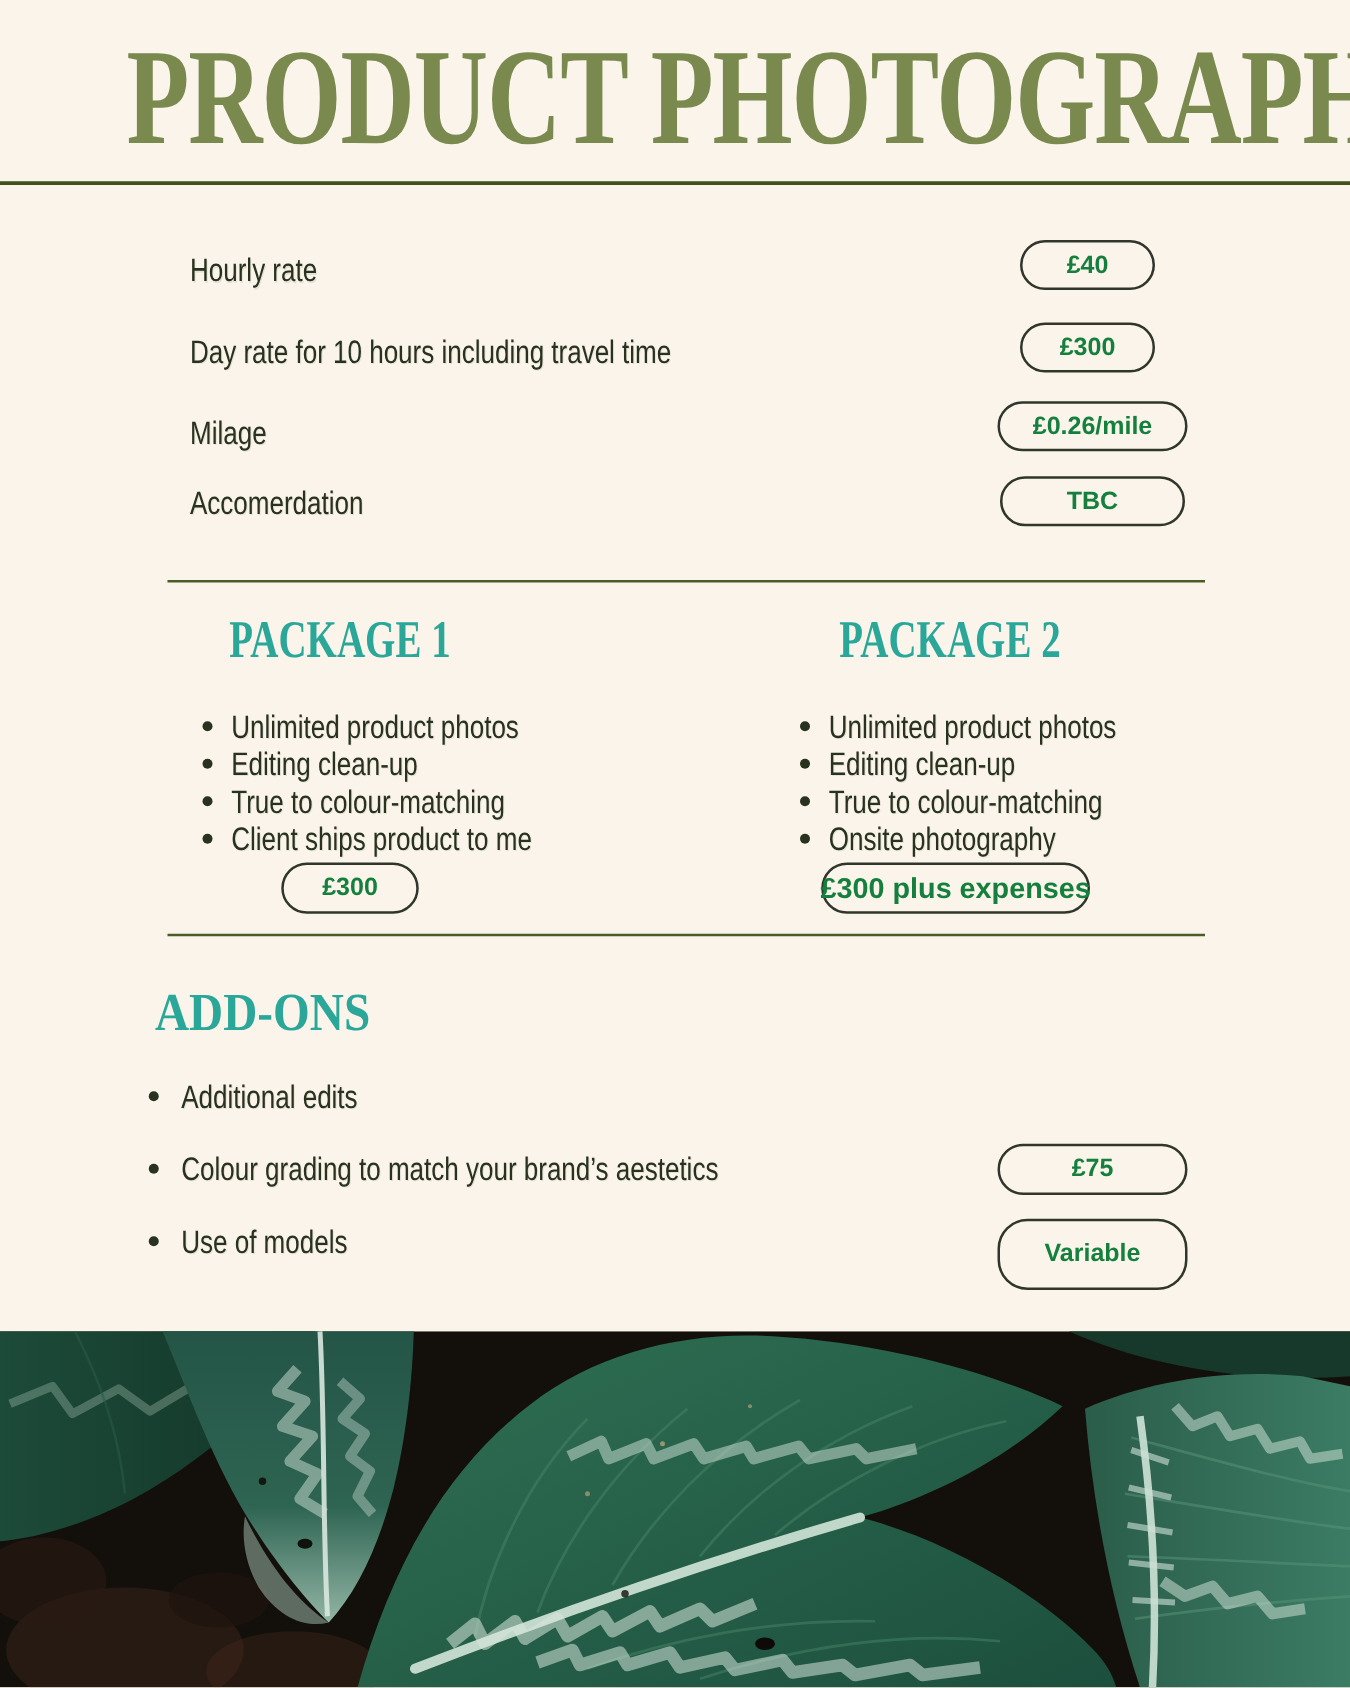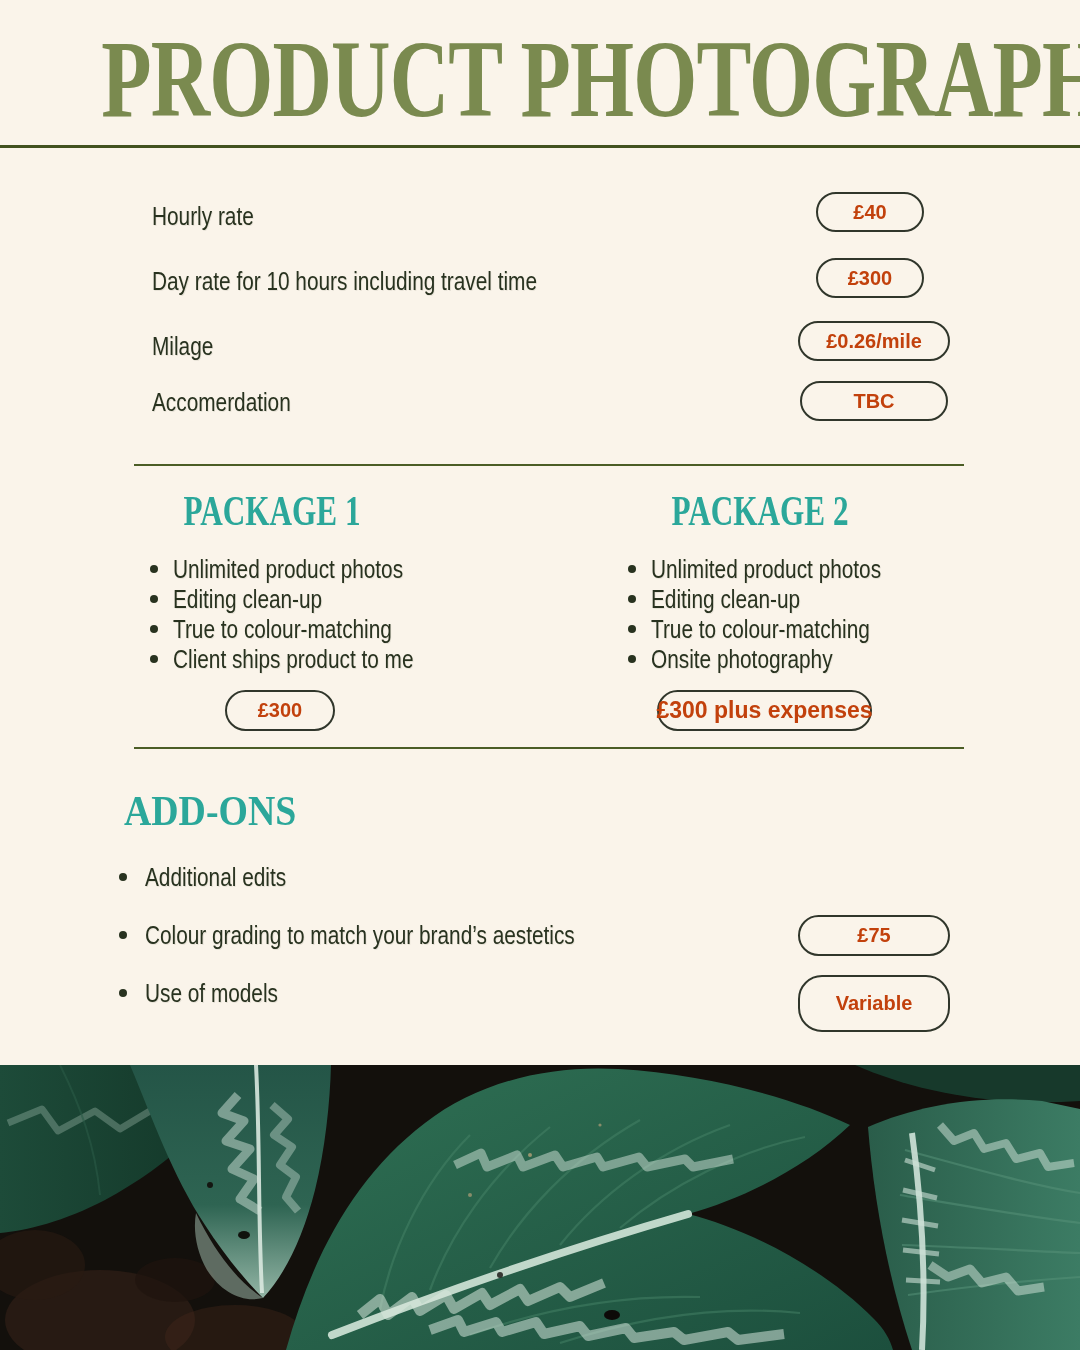--- a/index.html
+++ b/index.html
@@ -23,36 +23,36 @@
   .label{
     position:absolute;font-size:26px;line-height:28px;color:#28321f;
     white-space:nowrap;transform:scaleX(0.8);transform-origin:left center;
     text-shadow:1px 1px 0 rgba(70,70,45,0.10);
   }
   .dot{position:absolute;width:8px;height:8px;border-radius:50%;background:#28321f;}
   
   .pill{
     position:absolute;box-sizing:border-box;border:2.5px solid #30362b;border-radius:24px;
     display:flex;align-items:center;justify-content:center;
-    font-weight:700;font-size:20px;color:#c2410c;background:transparent;white-space:nowrap;
+    font-weight:700;font-size:20px;color:#15803d;background:transparent;white-space:nowrap;
   }
   .pill.small-text{font-size:23px;}
   
   .pkg-title{
     position:absolute;width:300px;text-align:center;
     font-family:"Liberation Serif","DejaVu Serif",serif;font-weight:700;font-size:40px;
     color:#2ba79a;white-space:nowrap;transform:scale(0.78,1.06);transform-origin:center top;
   }
   .addons-title{
     position:absolute;left:124px;top:786px;
     font-family:"Liberation Serif","DejaVu Serif",serif;font-weight:700;font-size:42px;
     color:#2ba79a;white-space:nowrap;transform:scale(0.9,1.02);transform-origin:left top;
   }
   
-  .pkg-list{position:absolute;top:554px;margin:0;padding:0;list-style:none;}
+  .pkg-list{position:absolute;top:554px;margin:12px;padding:0;list-style:none;}
   .pkg-list li{display:flex;align-items:center;height:30px;}
   .pkg-list .li-dot{width:8px;height:8px;border-radius:50%;background:#28321f;margin-right:15px;flex:none;}
   .pkg-list .li-text{
     font-size:26px;white-space:nowrap;transform:scaleX(0.8);transform-origin:left center;
     text-shadow:1px 1px 0 rgba(70,70,45,0.10);
   }
   
   .photo{position:absolute;left:0;top:1065px;width:1080px;height:285px;}
 </style>
 </head>

